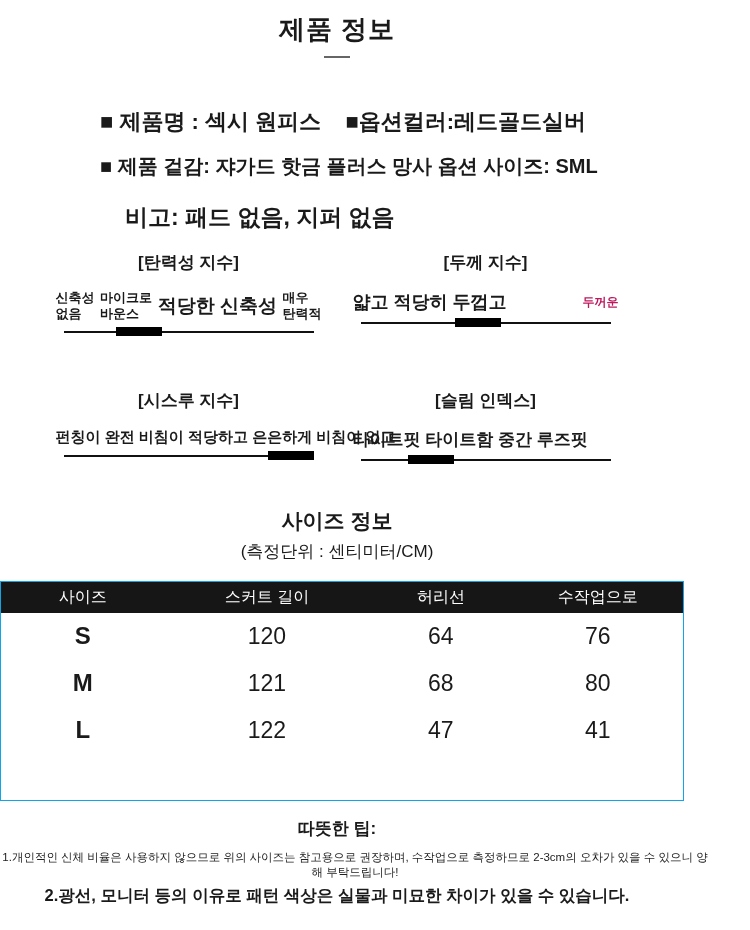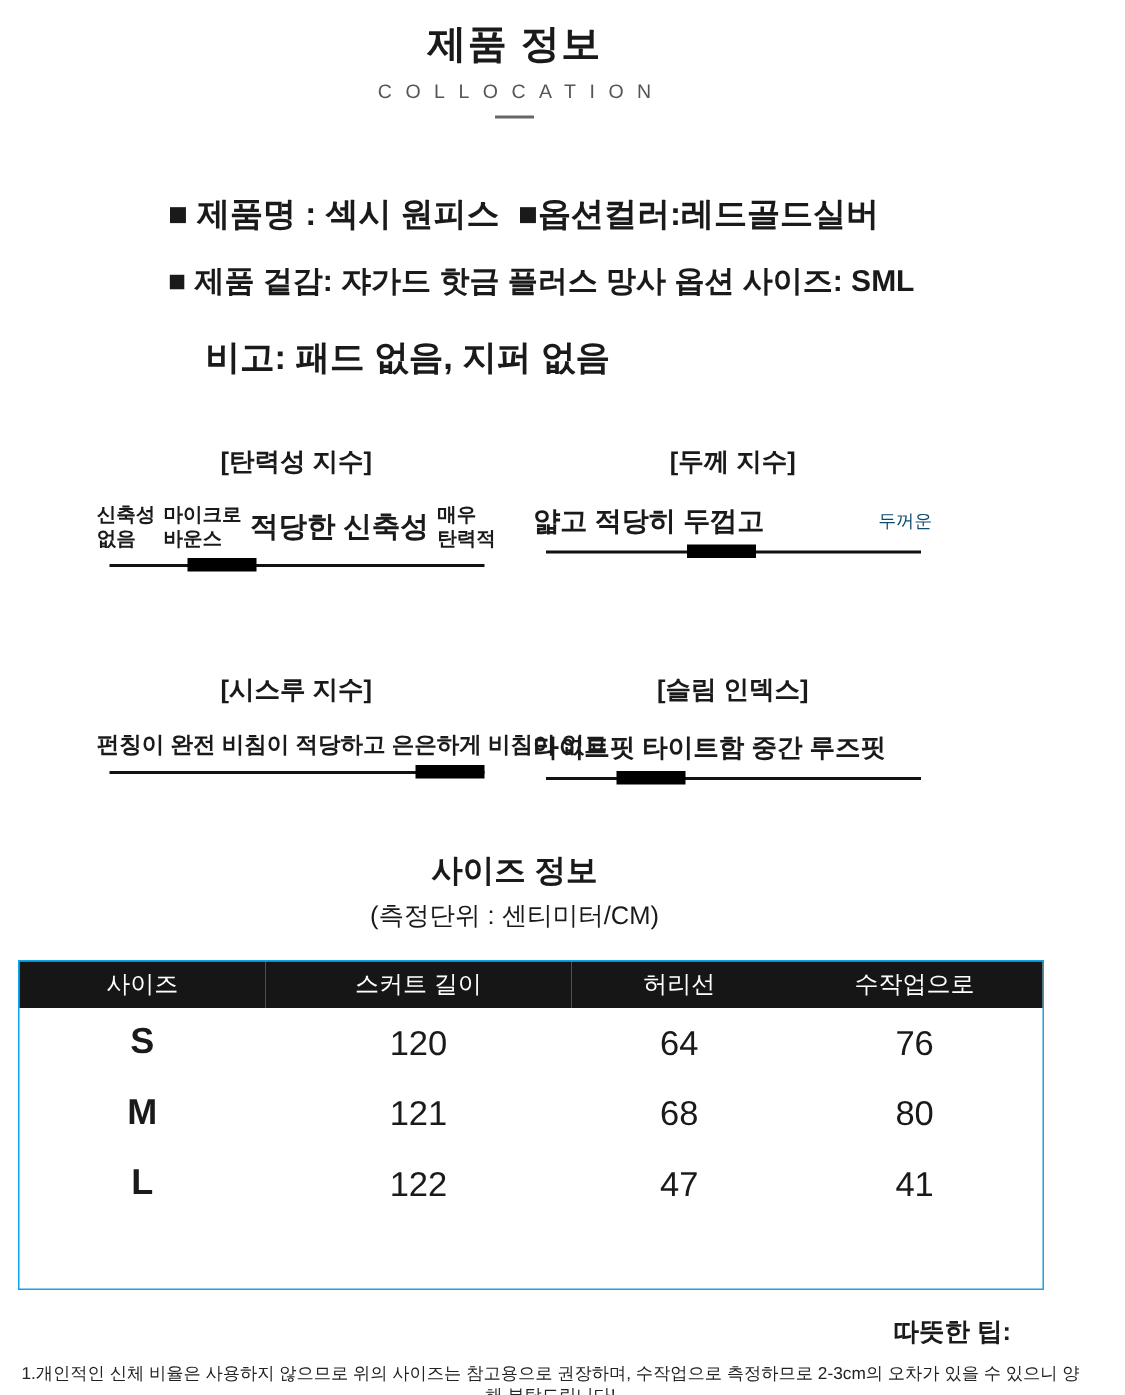--- a/index.html
+++ b/index.html
@@ -3,21 +3,21 @@
 <meta charset="utf-8">
 <style>
   * { margin: 0; padding: 0; box-sizing: border-box; }
   html, body { width: 750px; background: #ffffff; }
   body {
     height: 930px;
     overflow: hidden;
     font-family: "Liberation Sans", "DejaVu Sans", sans-serif;
     color: #1a1a1a;
   }
-  .page { width: 674px; height: 930px; position: relative; padding-left: 12px; }
+  .page { width: 674px; height: 930px; position: relative; }
 
   
   .header { padding-top: 12px; text-align: center; }
   .page-title { font-size: 26px; font-weight: 700; letter-spacing: 1px; }
   .page-subtitle {
     margin-top: 6px; font-size: 13px; font-weight: 500;
     letter-spacing: 9px; color: #555; text-indent: 9px;
   }
   .title-underline {
     width: 26px; height: 2px; background: #666;
@@ -35,37 +35,37 @@
     margin-top: 16px; padding-left: 100px;
     font-size: 20px; font-weight: 600;
   }
   .prod-row-3 {
     margin-top: 22px; padding-left: 125px;
     font-size: 23px; font-weight: 700;
   }
 
   
   .index-grid {
-    margin-top: 42px; padding: 0 40px;
+    margin-top: 18px; padding: 0 40px;
     display: grid; grid-template-columns: 1fr 1fr;
-    row-gap: 62px;
+    row-gap: 48px;
   }
   .index-cell { text-align: center; }
   .index-title { font-size: 17px; font-weight: 700; }
   .index-labels {
     margin: 16px auto 0 auto; width: 266px;
     display: flex; justify-content: space-between; align-items: center;
   }
   .lbl-sm {
     font-size: 13px; font-weight: 600; line-height: 1.25;
     white-space: pre-line; text-align: left;
   }
   .lbl-lg { font-size: 19px; font-weight: 700; white-space: nowrap; }
   .lbl-md { font-size: 18px; font-weight: 700; white-space: nowrap; }
-  .lbl-muted { font-size: 12px; font-weight: 400; color: #0c4a6e; }
+  .lbl-muted { font-size: 12px; font-weight: 700; color: #be185d; }
   .index-labels.single { display: block; text-align: center; }
   .index-labels.single.left-align { text-align: left; }
   .lbl-line { font-size: 15px; font-weight: 600; white-space: nowrap; }
   .lbl-line-lg { font-size: 17px; font-weight: 700; white-space: nowrap; }
   .scale {
     position: relative; width: 250px; margin: 8px auto 0 auto;
     border-top: 2px solid #111; height: 10px;
   }
   .scale-marker {
     position: absolute; top: -6px; width: 46px; height: 9px;
@@ -92,35 +92,34 @@
     height: 47px; text-align: center; vertical-align: middle;
     font-size: 23px; font-weight: 500;
   }
   tbody td.size-col { font-size: 24px; font-weight: 700; }
   .col-1 { width: 24%; } .col-2 { width: 30%; }
   .col-3 { width: 21%; } .col-4 { width: 25%; }
   .table-filler { height: 46px; }
 
   
   .tips { margin-top: 16px; text-align: center; }
-  .tips-title { font-size: 17px; font-weight: 700; text-align: right; }
+  .tips-title { font-size: 17px; font-weight: 700; }
   .tips-note-1 {
     margin: 10px auto 0 auto; width: 710px;
     font-size: 11.5px; font-weight: 500; line-height: 1.35; color: #222;
   }
   .tips-note-2 { margin-top: 4px; font-size: 16.5px; font-weight: 600; }
 </style>
 </head>
 <body>
 
 <div class="page">
 
   <div class="header">
     <div class="page-title">제품 정보</div>
-    <div class="page-subtitle">COLLOCATION</div>
     <div class="title-underline"></div>
   </div>
 
   <div class="product-info">
     <div class="prod-row-1">
       <span>■ 제품명 : 섹시 원피스</span>
       <span>■옵션컬러:레드골드실버</span>
     </div>
     <div class="prod-row-2">■ 제품 겉감: 쟈가드 핫금 플러스 망사 옵션 사이즈: SML</div>
     <div class="prod-row-3">비고: 패드 없음, 지퍼 없음</div>

